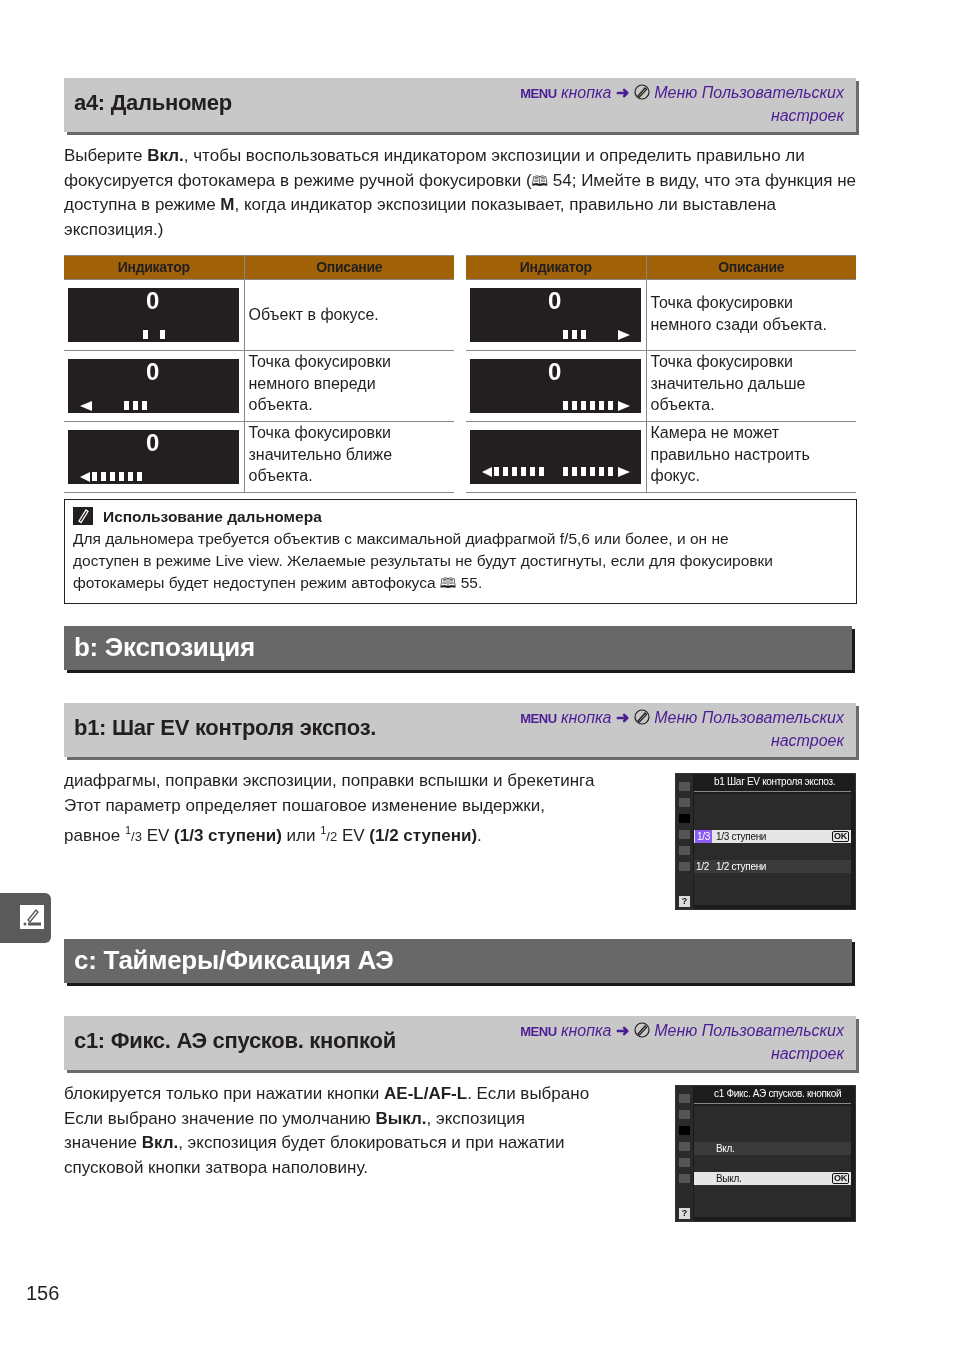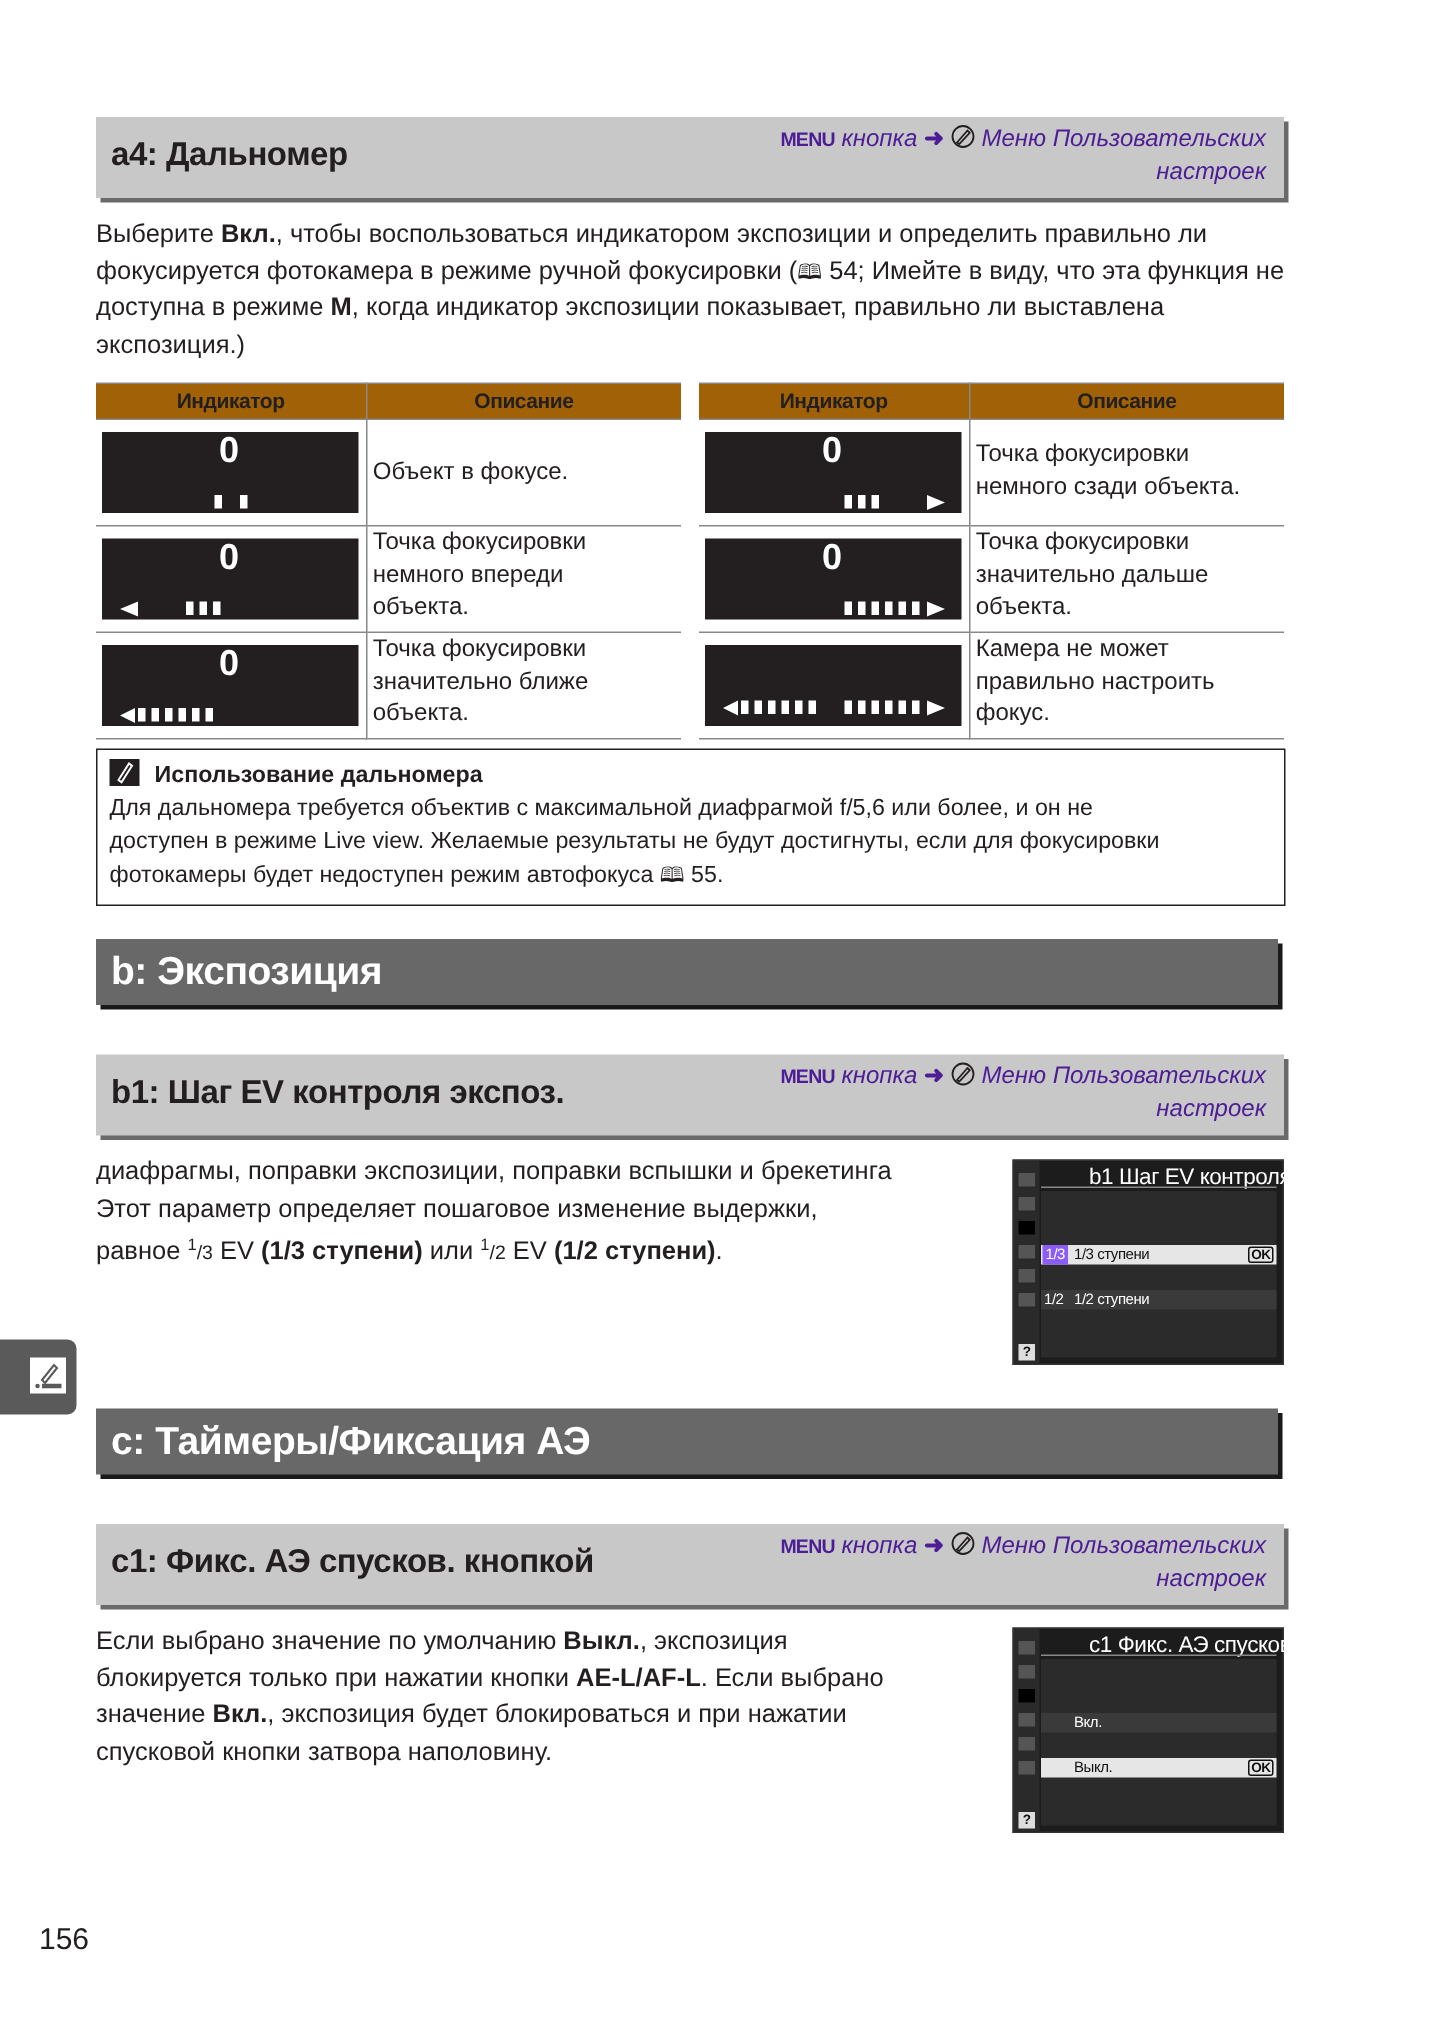--- a/index.html
+++ b/index.html
@@ -72,21 +72,21 @@
       position: absolute; width: 181px; height: 137px; background: #1c1c1c; border: 1px solid #333;
     }
     .screen .side {
       position: absolute; left: 0; top: 0; width: 17px; height: 100%; background: #2a2a2a;
     }
     .screen .side span {
       position: absolute; left: 3px; width: 11px; height: 9px; background: #555;
     }
     .screen .side .active { background: #000; }
     .screen .hdr {
-      position: absolute; left: 34px; top: 2px; color: #fff; font-size: 15px; letter-spacing: -0.3px;
+      position: absolute; left: 22px; top: 2px; color: #fff; font-size: 10px; letter-spacing: -0.3px;
       white-space: nowrap;
       padding-left: 16px;
     }
     .screen .hdr-line { position: absolute; left: 18px; right: 4px; top: 17px; height: 1px; background: #888; }
     .screen .body { position: absolute; left: 18px; top: 20px; right: 4px; bottom: 4px; background: #2b2b2b; }
     .screen .row {
       position: absolute; left: 18px; right: 4px; height: 13px; font-size: 10px; color: #fff; line-height: 13px;
       letter-spacing: -0.3px; white-space: nowrap;
     }
     .screen .row.alt { background: #3a3a3a; }
@@ -362,22 +362,22 @@
           <circle cx="8" cy="8" r="7" fill="none" stroke="#231f20" stroke-width="1.2"></circle>
           <path d="M4 12 L11 4 L12.5 5.5 L5.5 13 Z" fill="none" stroke="#231f20" stroke-width="1.2"></path>
         </svg>
       <span>Меню Пользовательских</span>
     </div>
     <div>настроек</div>
   </div>
 </div>
 
 <div class="para" style="left:64px;top:1082px;width:600px;">
+  <div><span>блокируется только при нажатии кнопки </span><b>AE-L/AF-L</b><span>. Если выбрано</span></div>
   <div><span>Если выбрано значение по умолчанию </span><b>Выкл.</b><span>, экспозиция</span></div>
-  <div><span>блокируется только при нажатии кнопки </span><b>AE-L/AF-L</b><span>. Если выбрано</span></div>
   <div><span>значение </span><b>Вкл.</b><span>, экспозиция будет блокироваться и при нажатии</span></div>
   <div><span>спусковой кнопки затвора наполовину.</span></div>
 </div>
 
 <div class="screen" style="left:675px;top:1085px;">
   <div class="side">
     <span style="top:8px;"></span>
     <span style="top:24px;"></span>
     <span class="active" style="top:40px;background:#000;"></span>
     <span style="top:56px;"></span>

